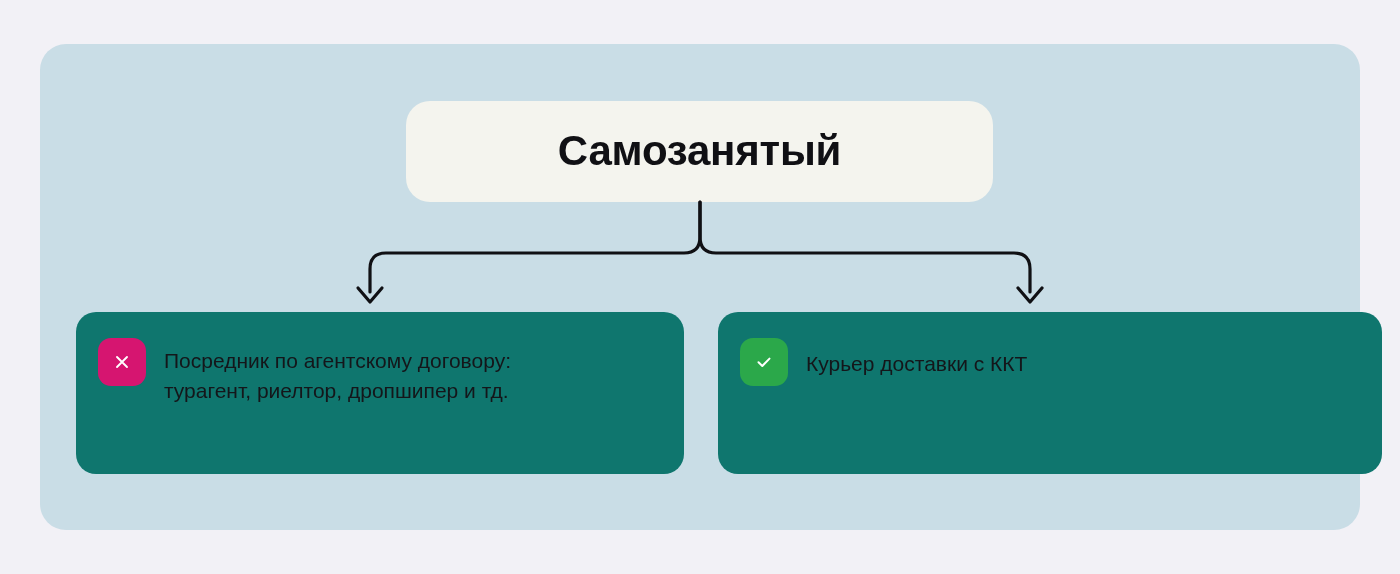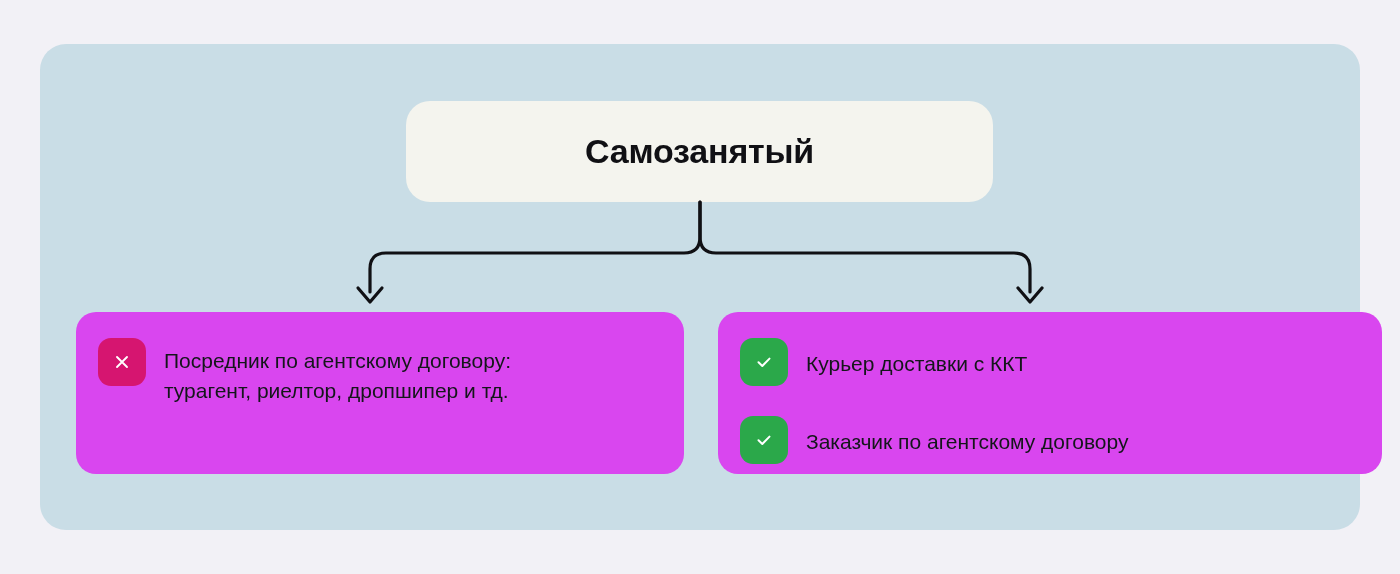--- a/index.html
+++ b/index.html
@@ -38,21 +38,21 @@
     top: 101px;
     width: 587px;
     height: 101px;
     background: #f4f4ee;
     border-radius: 24px;
     display: flex;
     align-items: center;
     justify-content: center;
   }
   .root-title {
-    font-size: 34px;
+    font-size: 42px;
     font-weight: bold;
     color: #101014;
     letter-spacing: -0.2px;
     line-height: 1.1;
     text-align: left;
   }
 
   
   .connectors {
     position: absolute;
@@ -61,21 +61,21 @@
     width: 1400px;
     height: 574px;
     pointer-events: none;
   }
 
   
   .card {
     position: absolute;
     top: 312px;
     height: 162px;
-    background: #d946ef;
+    background: #0f766e;
     border-radius: 20px;
     box-sizing: border-box;
     padding: 26px 28px 26px 22px;
   }
   .card-left {
     left: 76px;
     width: 608px;
   }
   .card-right {
     left: 718px;
@@ -148,23 +148,15 @@
 
   <div class="card card-right">
     <div class="item-row">
       <span class="badge badge-check">
         <svg width="22" height="22" viewBox="0 0 22 22" aria-hidden="true">
           <path d="M 5.5 11.3 L 9.3 15 L 16.5 7.6" stroke="#ffffff" stroke-width="2" stroke-linecap="round" stroke-linejoin="round" fill="none"></path>
         </svg>
       </span>
       <span class="item-text single">Курьер доставки с ККТ</span>
     </div>
-    <div class="item-row">
-      <span class="badge badge-check">
-        <svg width="22" height="22" viewBox="0 0 22 22" aria-hidden="true">
-          <path d="M 5.5 11.3 L 9.3 15 L 16.5 7.6" stroke="#ffffff" stroke-width="2" stroke-linecap="round" stroke-linejoin="round" fill="none"></path>
-        </svg>
-      </span>
-      <span class="item-text single">Заказчик по агентскому договору</span>
-    </div>
   </div>
 
 </div>
 
 </body></html>

